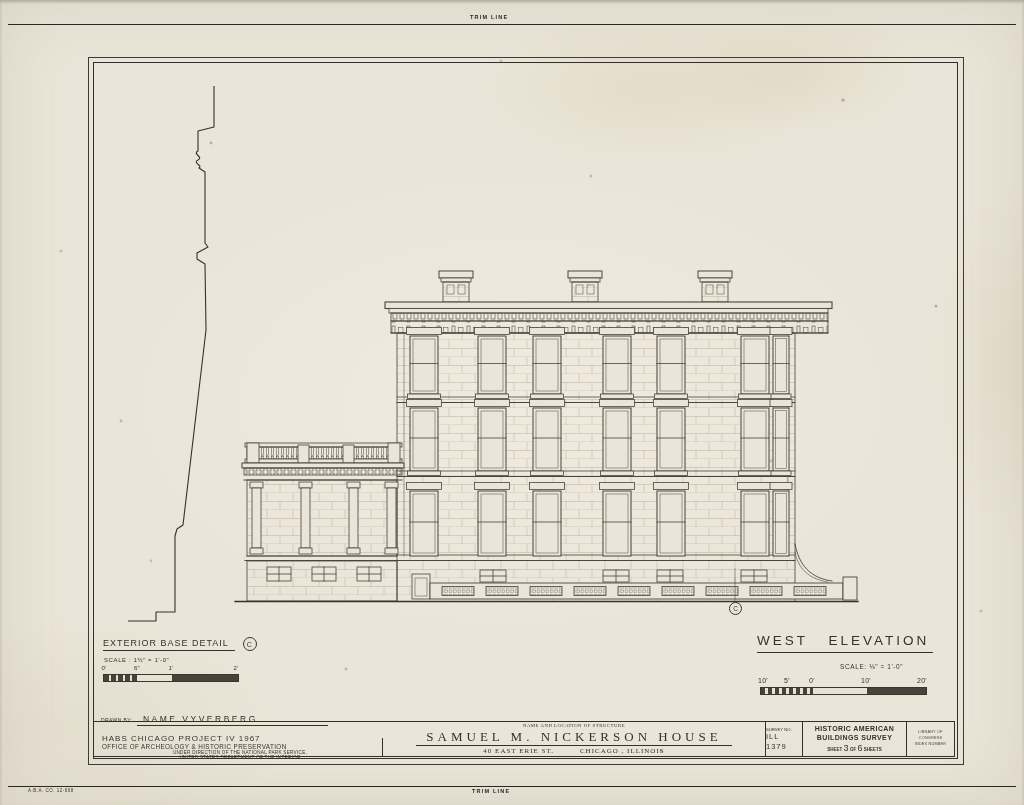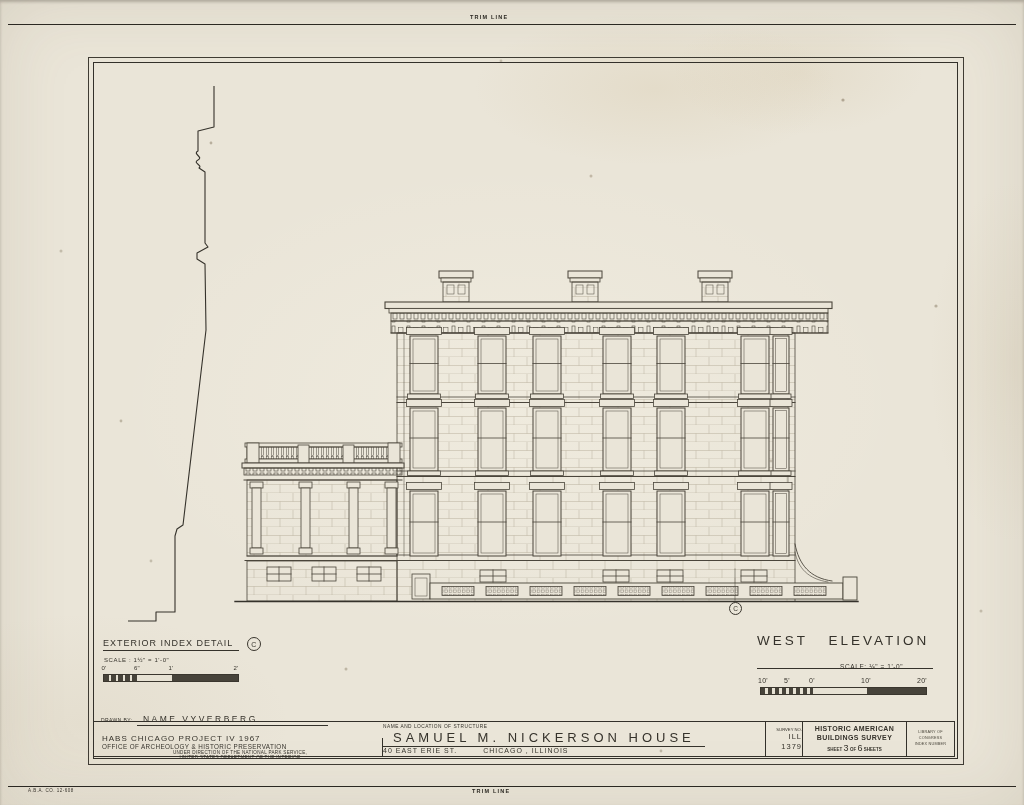--- a/index.html
+++ b/index.html
@@ -44,41 +44,41 @@
   .sbar{position:absolute;border:1px solid #3a362e;background-repeat:no-repeat;background-color:#e7e2d4;}
   .sbar-base{left:103px;top:674px;width:134px;height:5.5px;
     background-image:repeating-linear-gradient(90deg,#47433a 0 5px,#e7e2d4 5px 7px),linear-gradient(#47433a,#47433a);
     background-size:34px 100%,66px 100%;background-position:0 0,68px 0;}
   .sbar-west{left:760px;top:687px;width:165px;height:6px;
     background-image:repeating-linear-gradient(90deg,#47433a 0 4px,#e7e2d4 4px 7px),linear-gradient(#47433a,#47433a);
     background-size:52px 100%,59px 100%;background-position:0 0,106px 0;}
 
   
   .we-title{position:absolute;left:757px;top:633px;font-size:13.5px;letter-spacing:3px;word-spacing:14px;
-    border-bottom:1.3px solid #35322b;padding-bottom:20px;padding-right:4px;white-space:nowrap;text-align:right;}
+    border-bottom:1.3px solid #35322b;padding-bottom:4px;padding-right:4px;white-space:nowrap;text-align:right;}
   .we-scale{position:absolute;left:840px;top:663px;font-size:6.5px;letter-spacing:.6px;}
 
   
   .drawnby{position:absolute;left:101px;top:708px;white-space:nowrap;}
   .drawnby .lbl{font-size:5px;letter-spacing:.4px;}
   .drawnby .val{font-size:8.5px;letter-spacing:2.5px;border-bottom:.9px solid #35322b;padding:0 70px 1px 6px;}
   .tb{position:absolute;left:93px;top:721px;width:862px;height:36px;display:flex;border:1.2px solid #33302a;box-sizing:border-box;background:transparent;}
   .tb>div{border-right:1.2px solid #33302a;box-sizing:border-box;display:flex;flex-direction:column;justify-content:center;}
   .tb>div:last-child{border-right:none;}
   .tb-left{width:289px;padding:1px 4px 1px 8px;margin-top:16px;}
   .tb-left .l1{font-size:8px;letter-spacing:1px;}
   .tb-left .l2{font-size:6.3px;letter-spacing:.4px;}
   .tb-left .l3,.tb-left .l4{font-size:4.6px;text-align:center;letter-spacing:.3px;}
-  .tb-name{width:383px;text-align:left;}
+  .tb-name{width:383px;text-align:center;font-family:Liberation Serif, serif;}
   .tb-name .hd{font-size:4.8px;letter-spacing:.5px;}
   .tb-name .nm{font-size:13px;letter-spacing:4px;margin-top:1px;}
   .tb-name .nm span{border-bottom:1.2px solid #35322b;padding:0 10px 1px;}
   .tb-name .ad{font-size:7px;letter-spacing:1px;margin-top:2px;}
   .tb-name .ad .gap{display:inline-block;width:26px;}
-  .tb-survey{width:37px;text-align:right;}
+  .tb-survey{width:37px;text-align:left;}
   .tb-survey .hd{font-size:4.2px;}
   .tb-survey .v{font-size:7.5px;letter-spacing:1px;line-height:1.25;}
   .tb-habs{width:104px;text-align:center;}
   .tb-habs .l{font-size:7px;font-weight:bold;letter-spacing:.4px;line-height:1.2;}
   .tb-habs .sh{font-size:4.5px;font-weight:bold;margin-top:1px;}
   .tb-habs .sh b{font-size:9px;font-weight:normal;letter-spacing:0;}
   .tb-loc{flex:1;text-align:center;}
   .tb-loc .l{font-size:3.8px;letter-spacing:.2px;color:#4a463c;line-height:1.5;}
 </style>
 </head>
@@ -274,21 +274,21 @@
 
       <line x1="735" y1="569" x2="735" y2="600" stroke-width="0.55"></line>
 
       <line x1="235" y1="601.5" x2="858" y2="601.5" stroke="#35322b" stroke-width="1.4"></line>
     </g>
   </svg>
 
   <div class="cmark" style="left:729px;top:602px;">C</div>
 
   <div class="bd-title">
-    <span class="t">EXTERIOR INDEX DETAIL</span><span class="cmark-inline">C</span>
+    <span class="t">EXTERIOR BASE DETAIL</span><span class="cmark-inline">C</span>
   </div>
   <div class="bd-scale">SCALE : 1½" = 1'-0"</div>
   <span class="tick" style="left:104px;top:665px;">0'</span>
   <span class="tick" style="left:137px;top:665px;">6"</span>
   <span class="tick" style="left:171px;top:665px;">1'</span>
   <span class="tick" style="left:236px;top:665px;">2'</span>
   <div class="sbar sbar-base"></div>
 
   <div class="we-title">WEST ELEVATION</div>
   <div class="we-scale">SCALE: ⅛" = 1'-0"</div>

